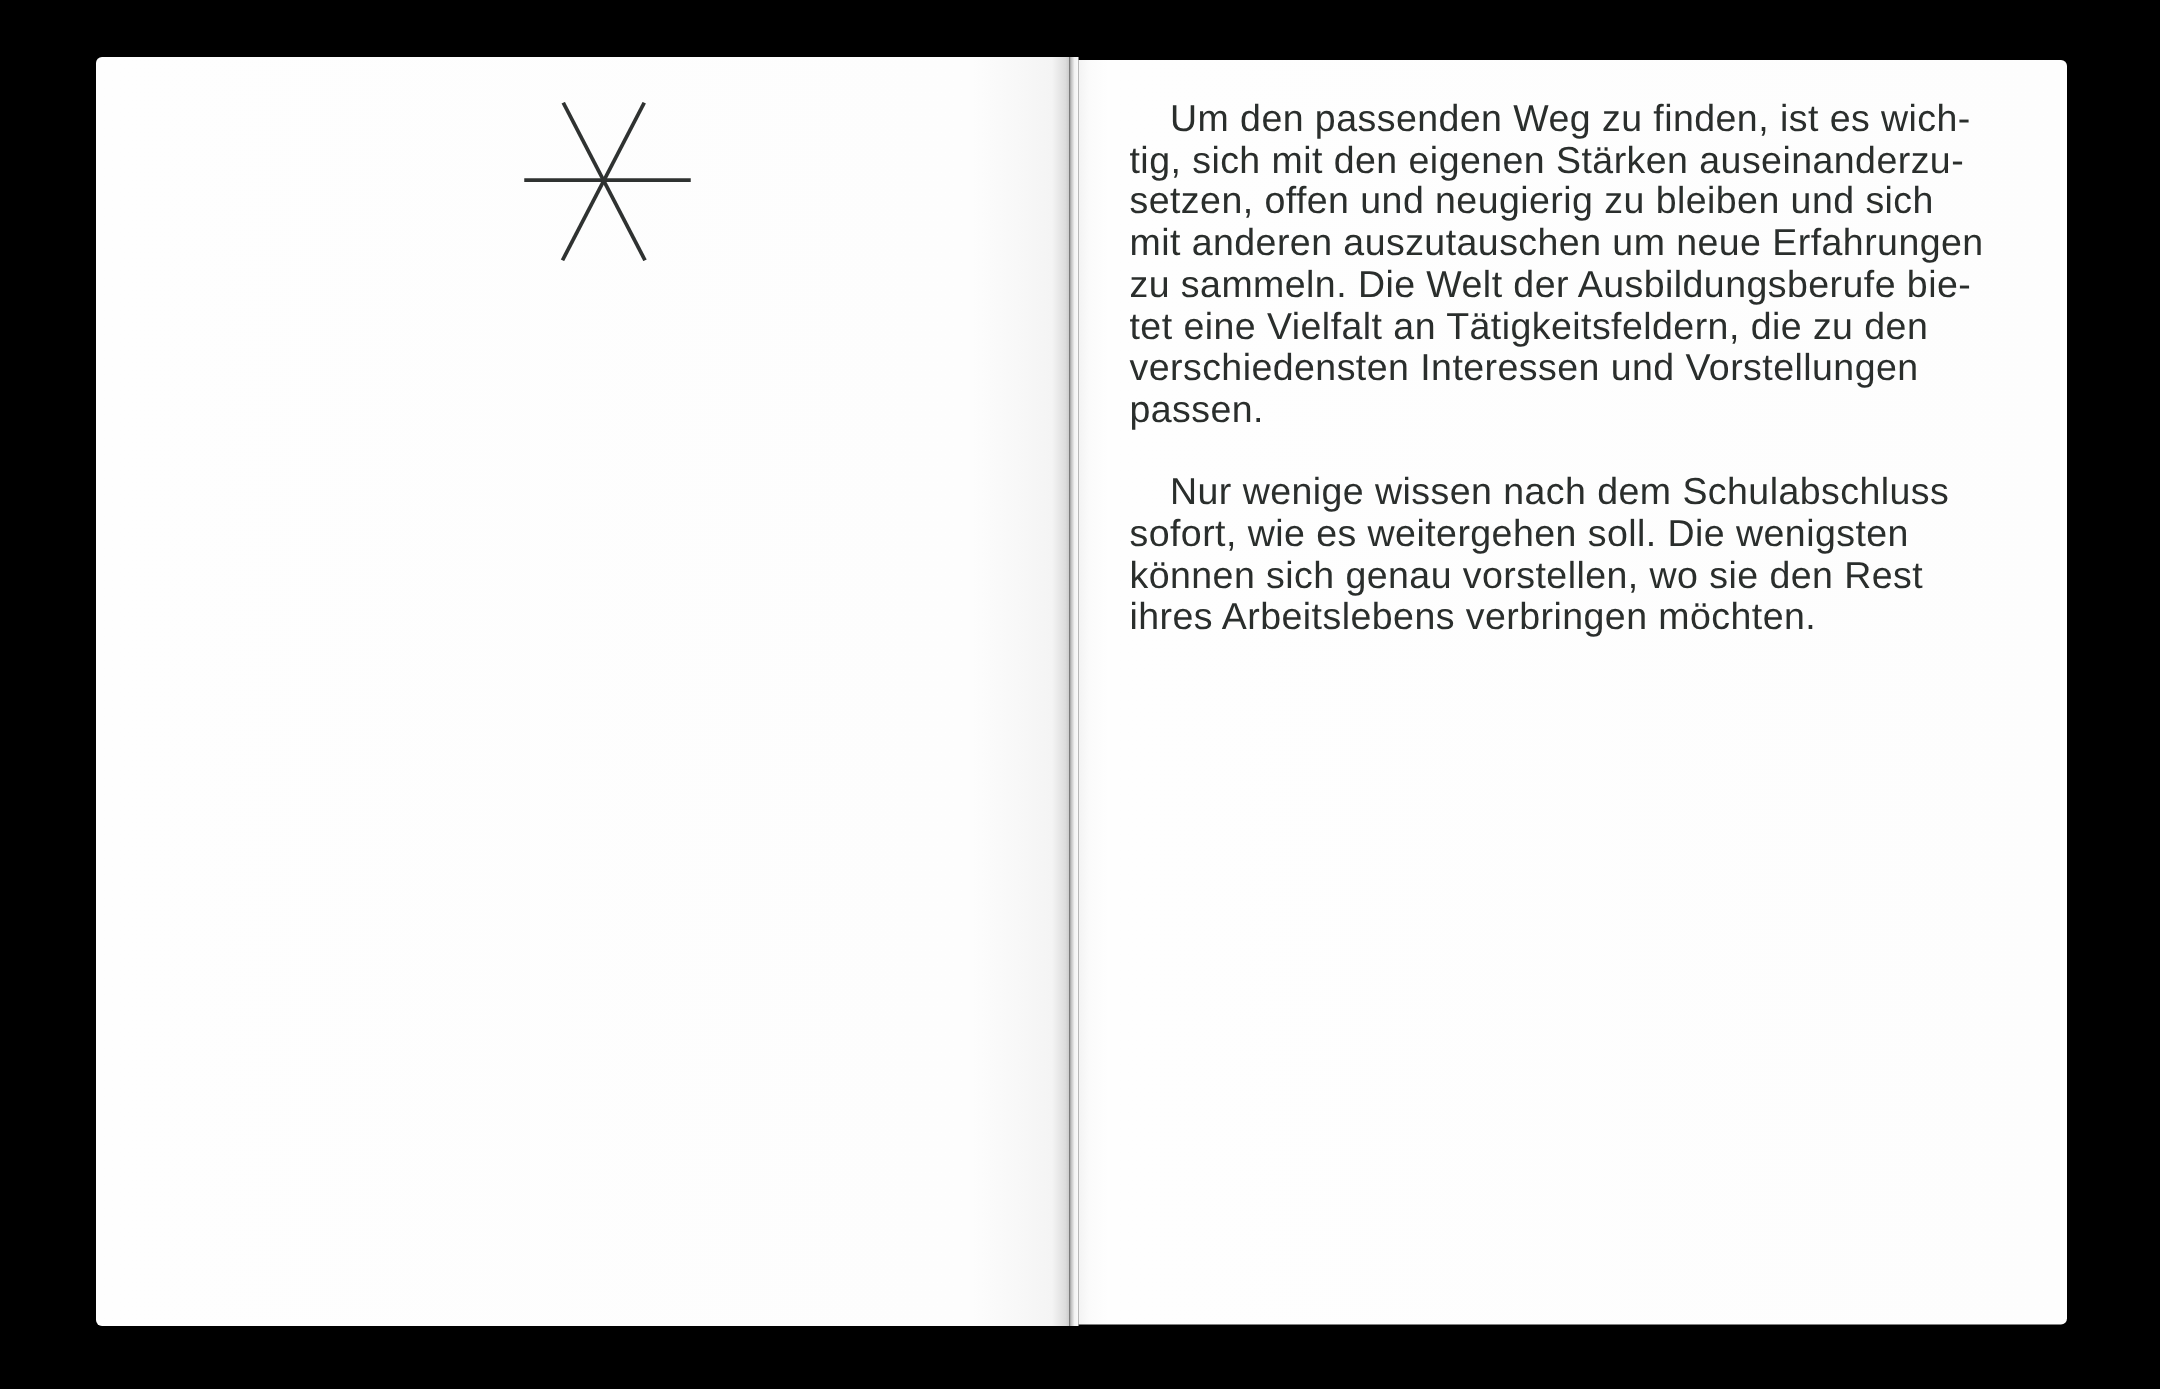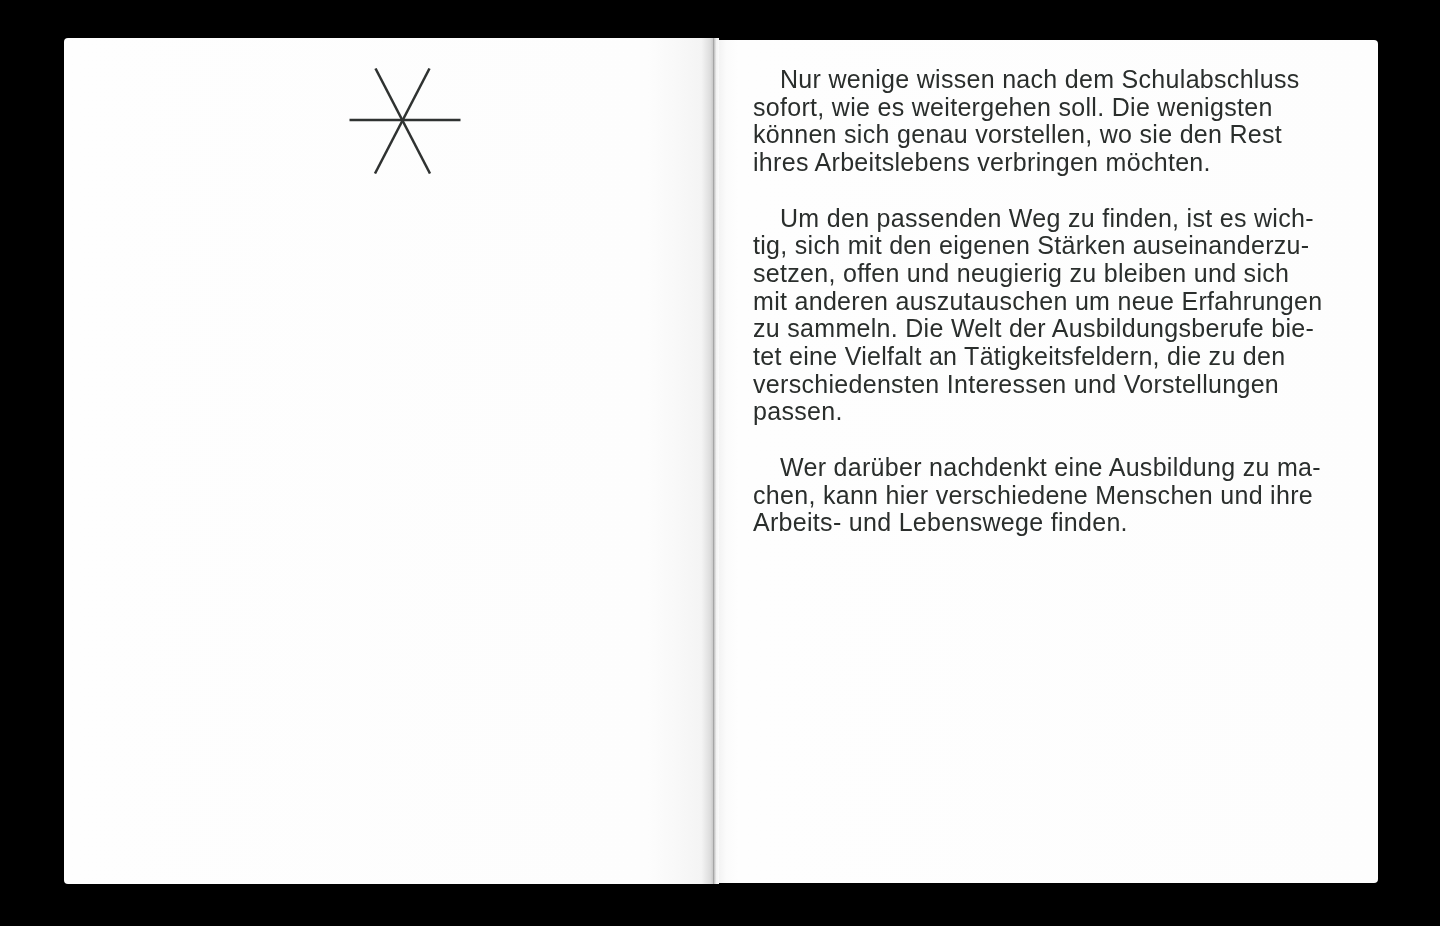--- a/index.html
+++ b/index.html
@@ -95,31 +95,28 @@
       <line x1="0.5" y1="52" x2="111.5" y2="52"></line>
       <line x1="26.5" y1="0.5" x2="81" y2="105.5"></line>
       <line x1="80.5" y1="0.5" x2="26" y2="105.5"></line>
     </svg>
   </div>
 
   <div class="page-gutter"></div>
 
   <div class="page page-right">
     <div class="text-block">
-      <p>Nur wenige wissen nach dem Schulabschluss
-sofort, wie es weitergehen soll. Die wenigsten
-können sich genau vorstellen, wo sie den Rest
-ihres Arbeitslebens verbringen möchten.</p>
       <p>Um den passenden Weg zu finden, ist es wich-
 tig, sich mit den eigenen Stärken auseinanderzu-
 setzen, offen und neugierig zu bleiben und sich
 mit anderen auszutauschen um neue Erfahrungen
 zu sammeln. Die Welt der Ausbildungsberufe bie-
 tet eine Vielfalt an Tätigkeitsfeldern, die zu den
 verschiedensten Interessen und Vorstellungen
 passen.</p>
-      <p>Wer darüber nachdenkt eine Ausbildung zu ma-
-chen, kann hier verschiedene Menschen und ihre
-Arbeits- und Lebenswege finden.</p>
+      <p>Nur wenige wissen nach dem Schulabschluss
+sofort, wie es weitergehen soll. Die wenigsten
+können sich genau vorstellen, wo sie den Rest
+ihres Arbeitslebens verbringen möchten.</p>
     </div>
   </div>
 
 </div>
 
 </body></html>

